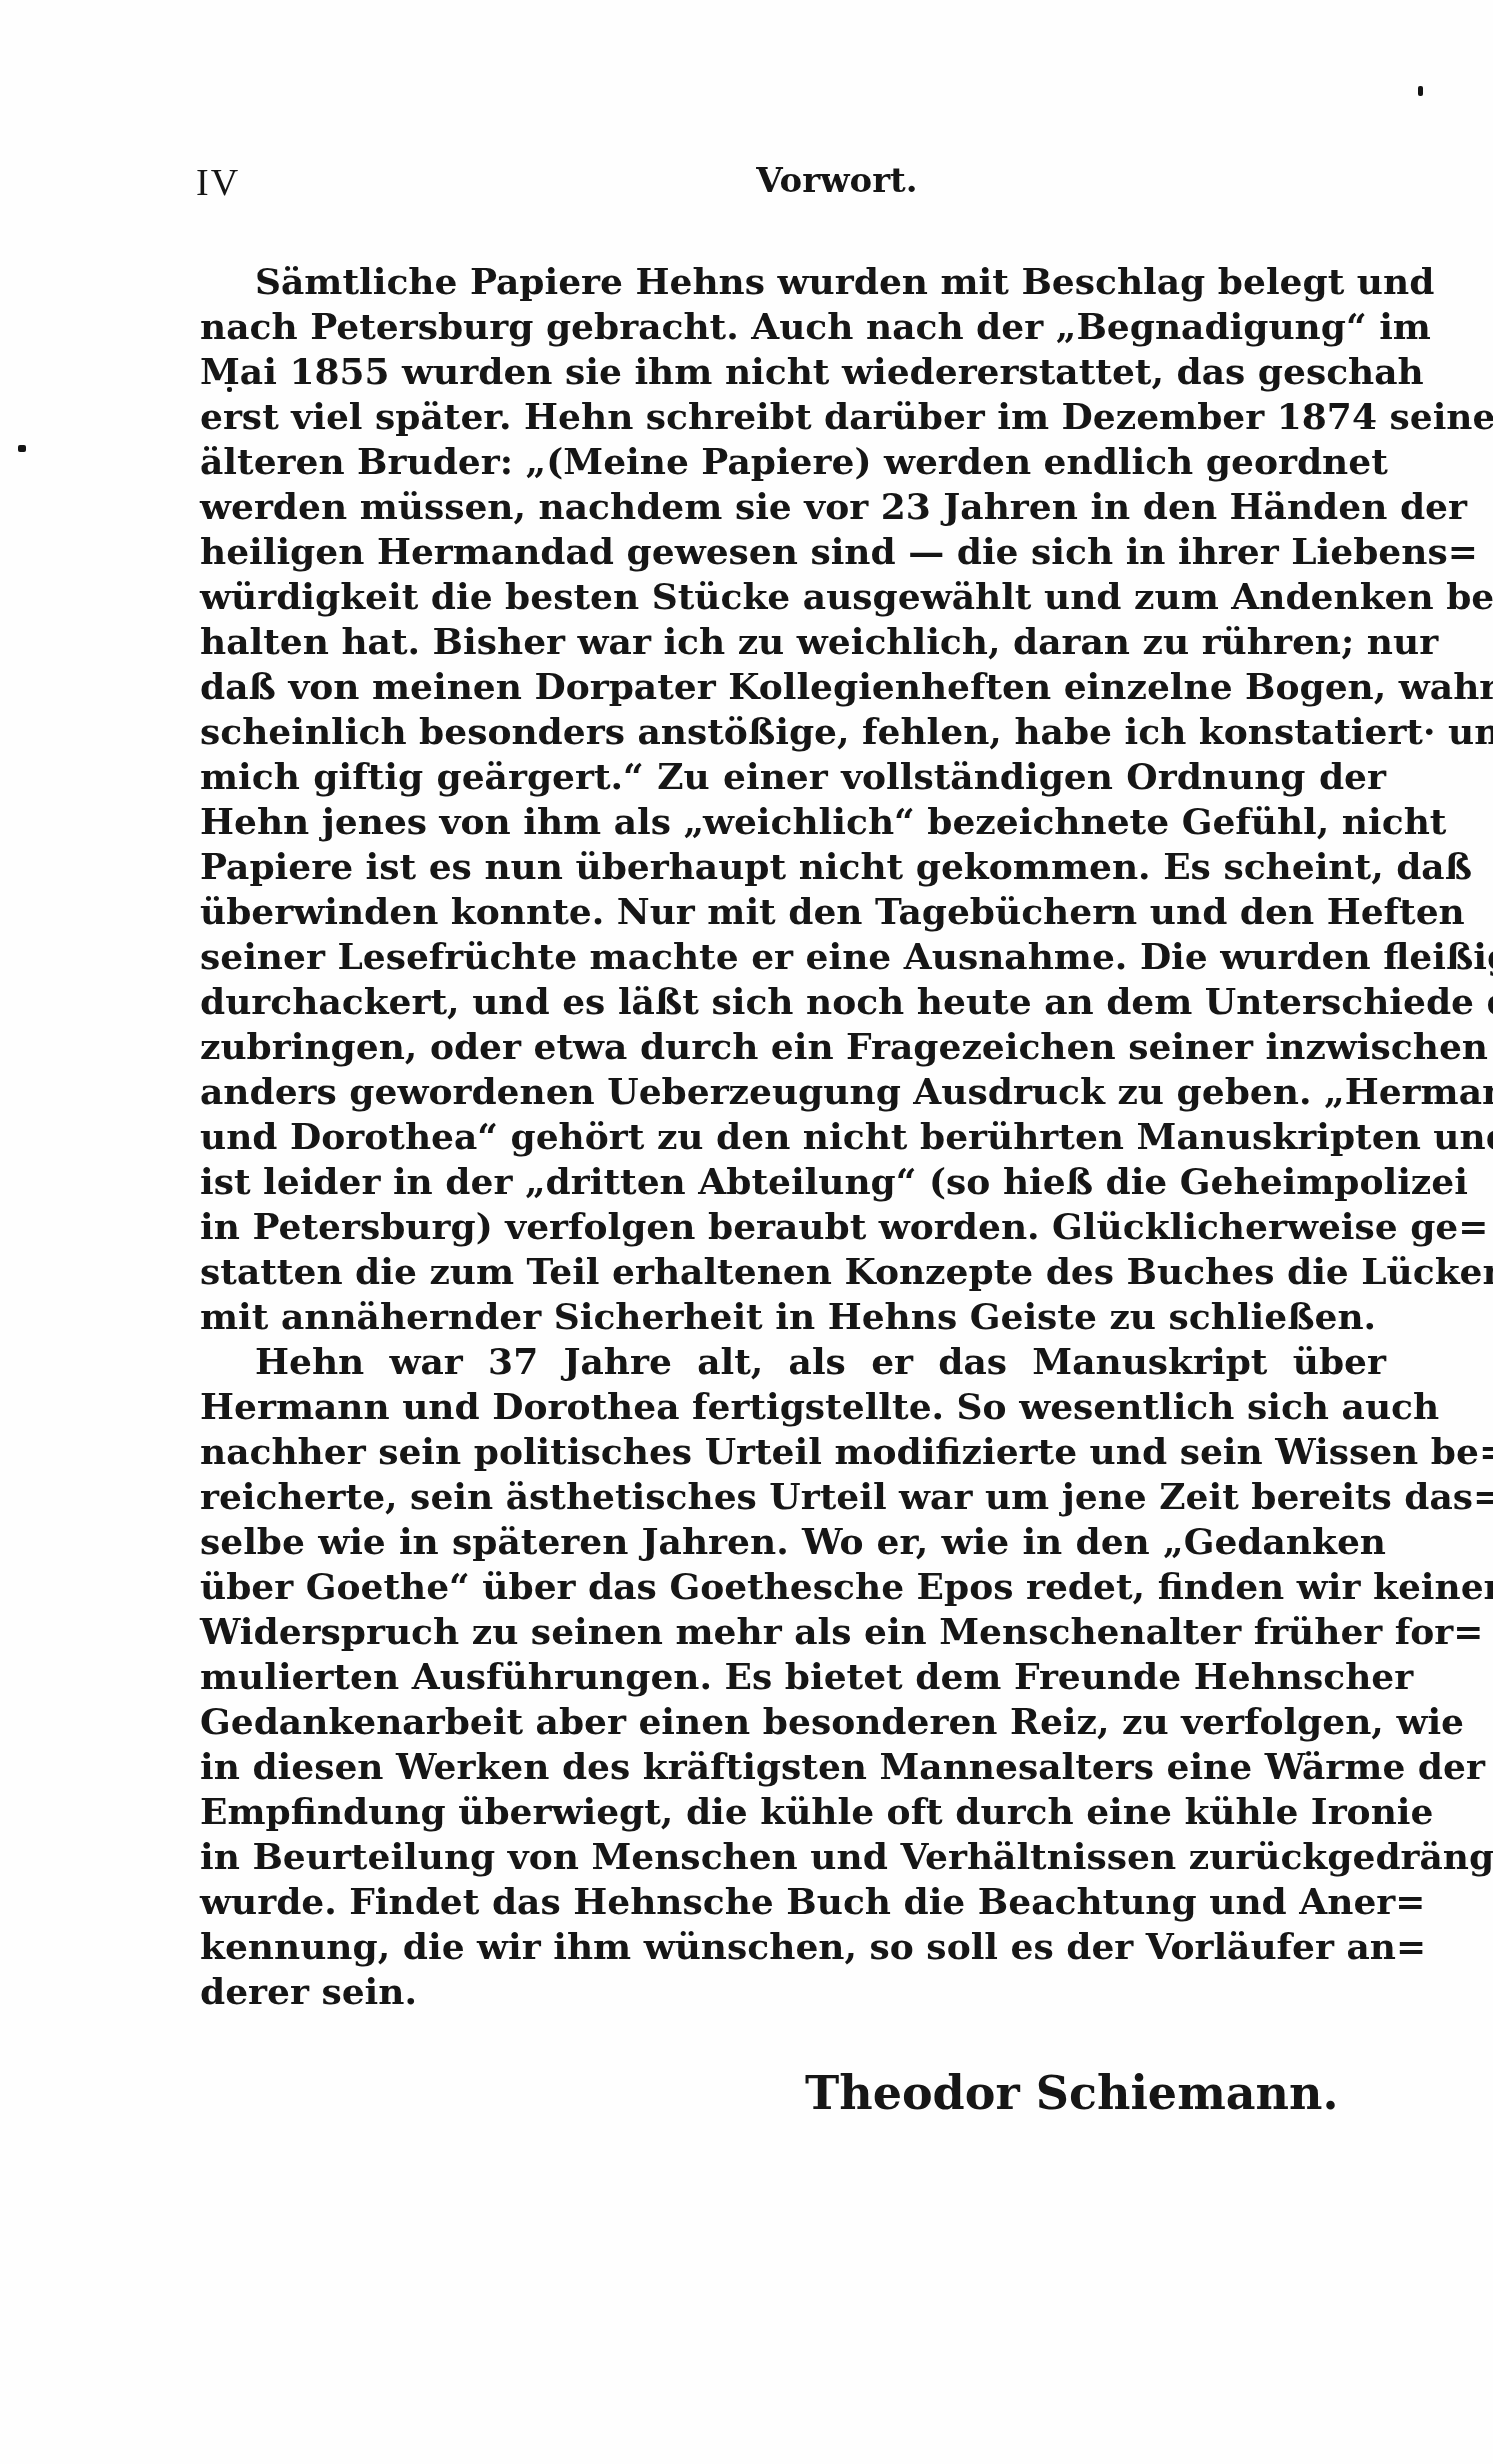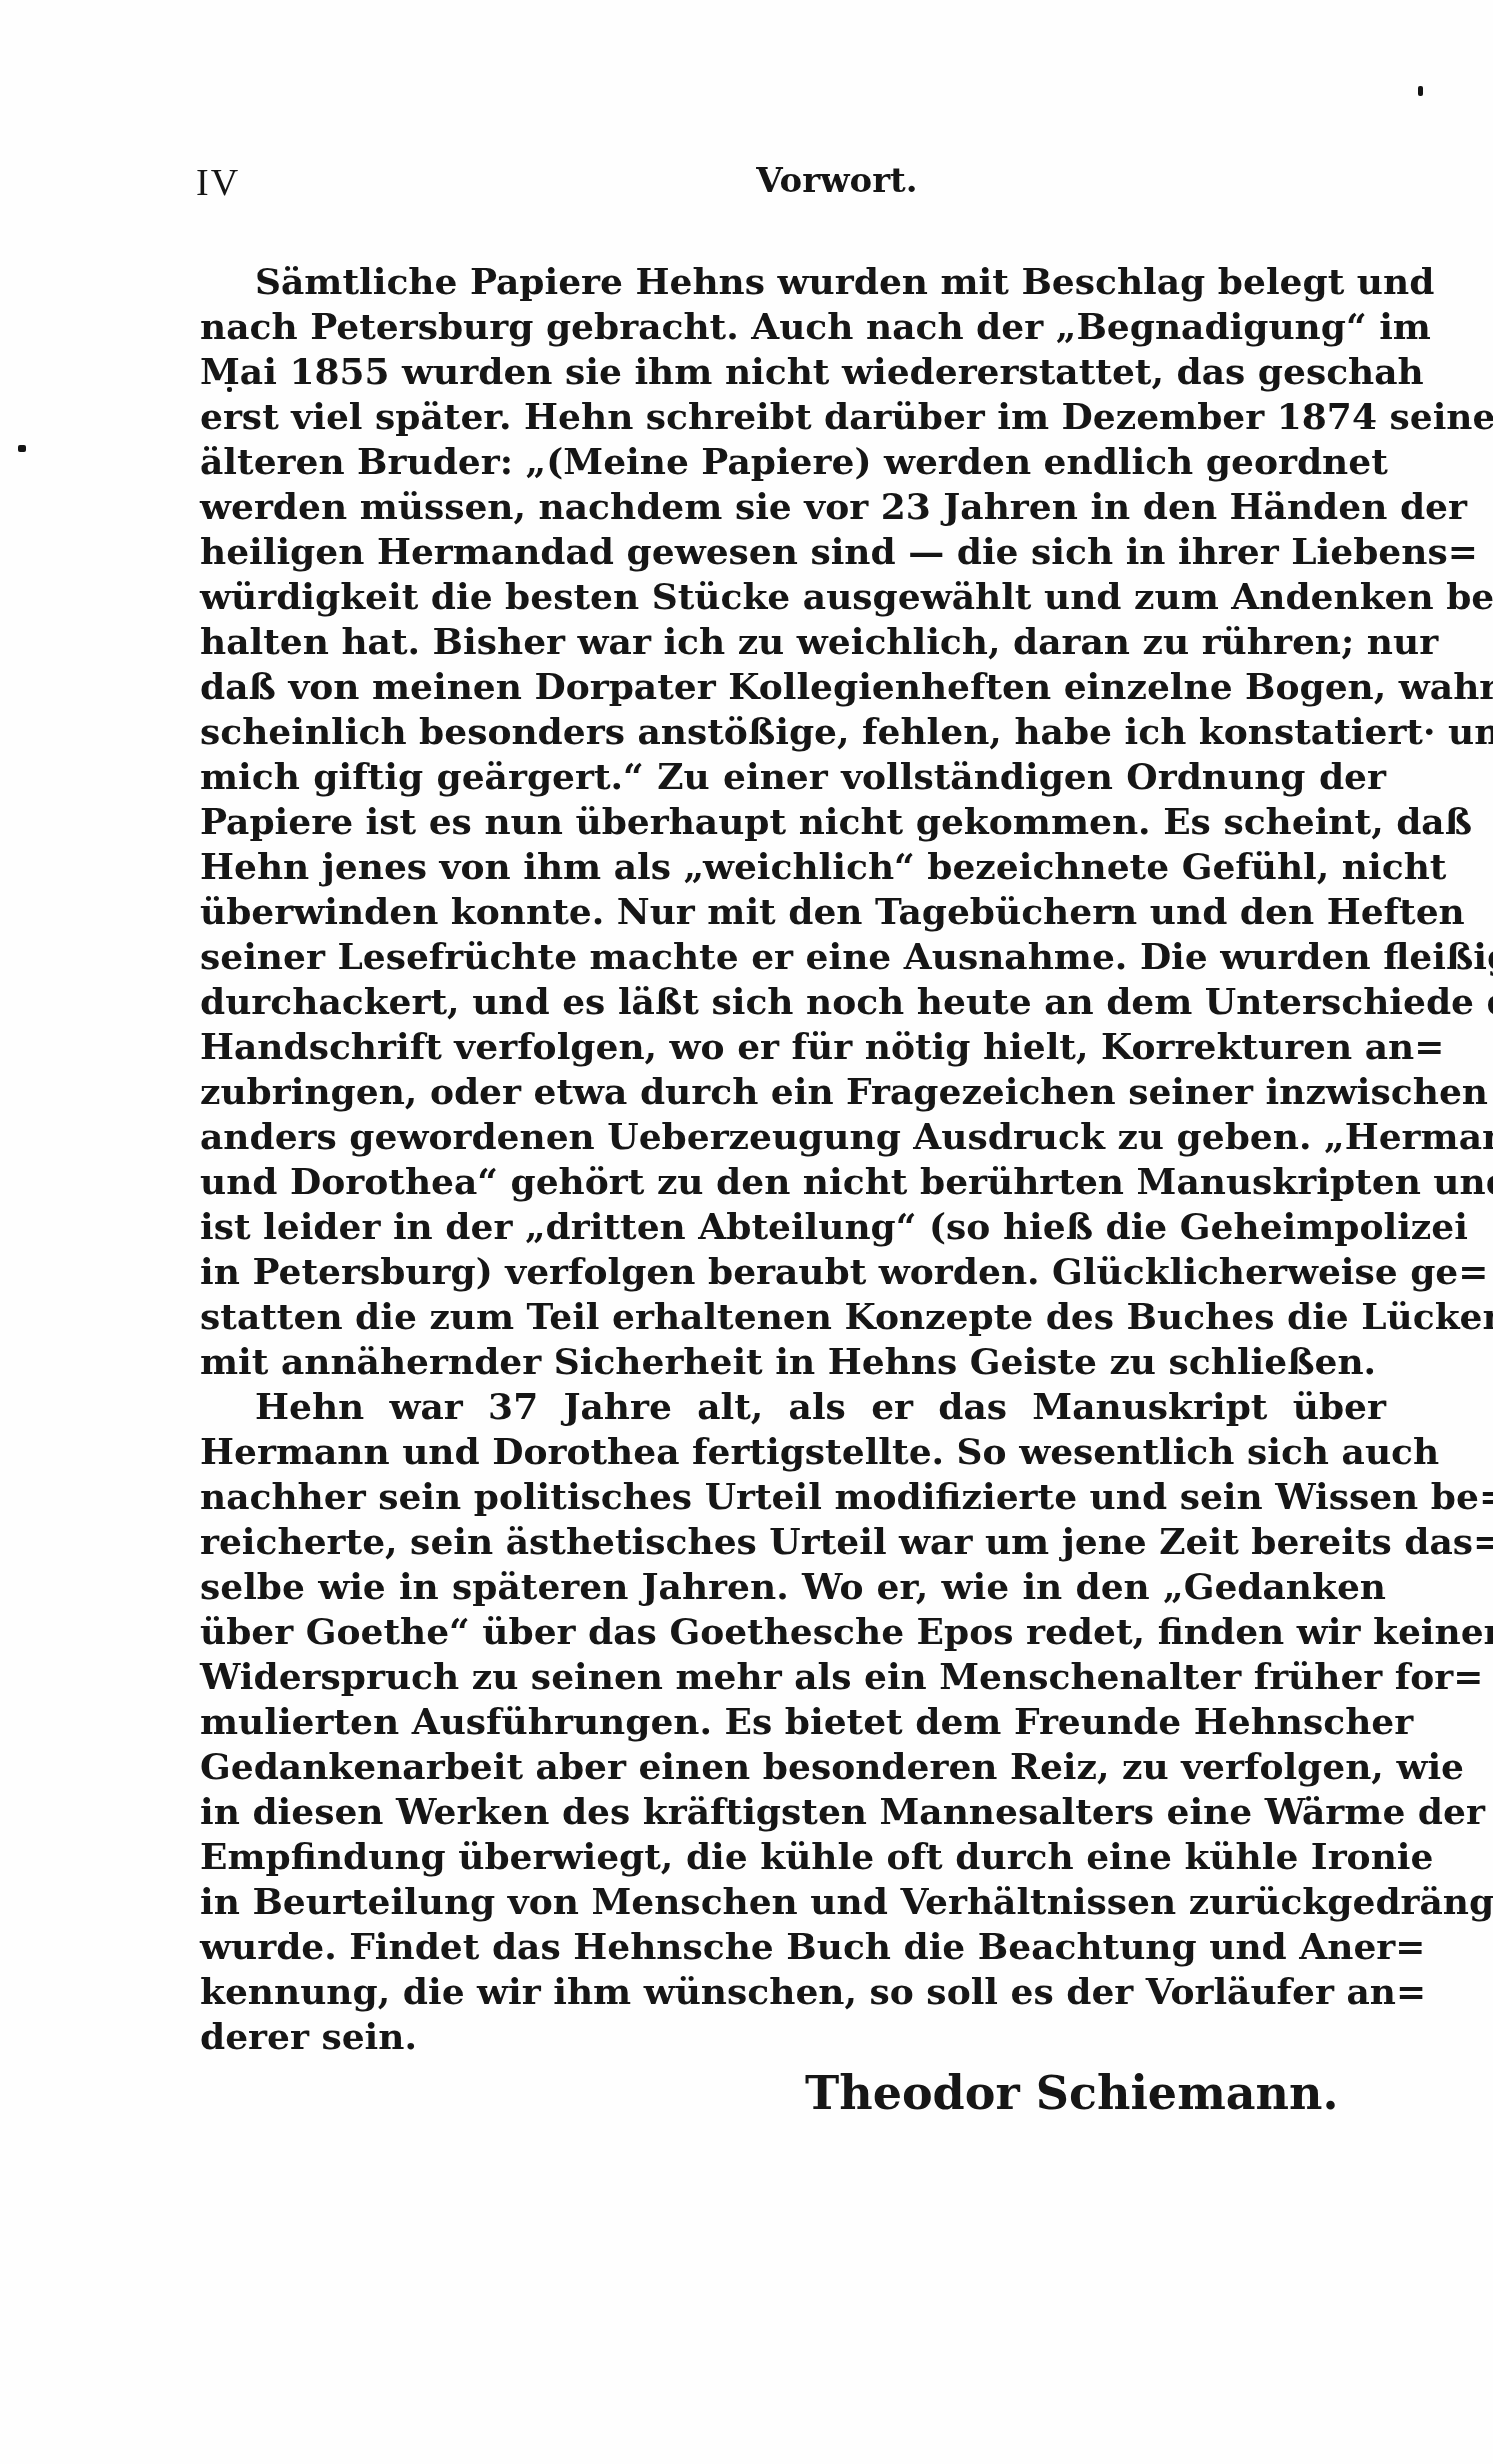--- a/index.html
+++ b/index.html
@@ -85,26 +85,25 @@
       <div class="line">Mai 1855 wurden sie ihm nicht wiedererstattet, das geschah</div>
       <div class="line">erst viel später. Hehn schreibt darüber im Dezember 1874 seinem</div>
       <div class="line">älteren Bruder: „(Meine Papiere) werden endlich geordnet</div>
       <div class="line">werden müssen, nachdem sie vor 23 Jahren in den Händen der</div>
       <div class="line">heiligen Hermandad gewesen sind — die sich in ihrer Liebens=</div>
       <div class="line">würdigkeit die besten Stücke ausgewählt und zum Andenken be=</div>
       <div class="line">halten hat. Bisher war ich zu weichlich, daran zu rühren; nur</div>
       <div class="line">daß von meinen Dorpater Kollegienheften einzelne Bogen, wahr=</div>
       <div class="line">scheinlich besonders anstößige, fehlen, habe ich konstatiert· und</div>
       <div class="line">mich giftig geärgert.“ Zu einer vollständigen Ordnung der</div>
+      <div class="line">Hehn jenes von ihm als „weichlich“ bezeichnete Gefühl, nicht</div>
       <div class="line">Papiere ist es nun überhaupt nicht gekommen. Es scheint, daß</div>
-      <div class="line">Hehn jenes von ihm als „weichlich“ bezeichnete Gefühl, nicht</div>
       <div class="line">überwinden konnte. Nur mit den Tagebüchern und den Heften</div>
       <div class="line">seiner Lesefrüchte machte er eine Ausnahme. Die wurden fleißig</div>
       <div class="line">durchackert, und es läßt sich noch heute an dem Unterschiede der</div>
-      <div class="line">Handschrift verfolgen, wo er für nötig hielt, Korrekturen an=</div>
       <div class="line">zubringen, oder etwa durch ein Fragezeichen seiner inzwischen</div>
       <div class="line">anders gewordenen Ueberzeugung Ausdruck zu geben. „Hermann</div>
       <div class="line">und Dorothea“ gehört zu den nicht berührten Manuskripten und</div>
       <div class="line">ist leider in der „dritten Abteilung“ (so hieß die Geheimpolizei</div>
       <div class="line">in Petersburg) verfolgen beraubt worden. Glücklicherweise ge=</div>
       <div class="line">statten die zum Teil erhaltenen Konzepte des Buches die Lücken</div>
       <div class="line last">mit annähernder Sicherheit in Hehns Geiste zu schließen.</div>
       <div class="line indent">Hehn war 37 Jahre alt, als er das Manuskript über</div>
       <div class="line">Hermann und Dorothea fertigstellte. So wesentlich sich auch</div>
       <div class="line">nachher sein politisches Urteil modifizierte und sein Wissen be=</div>

